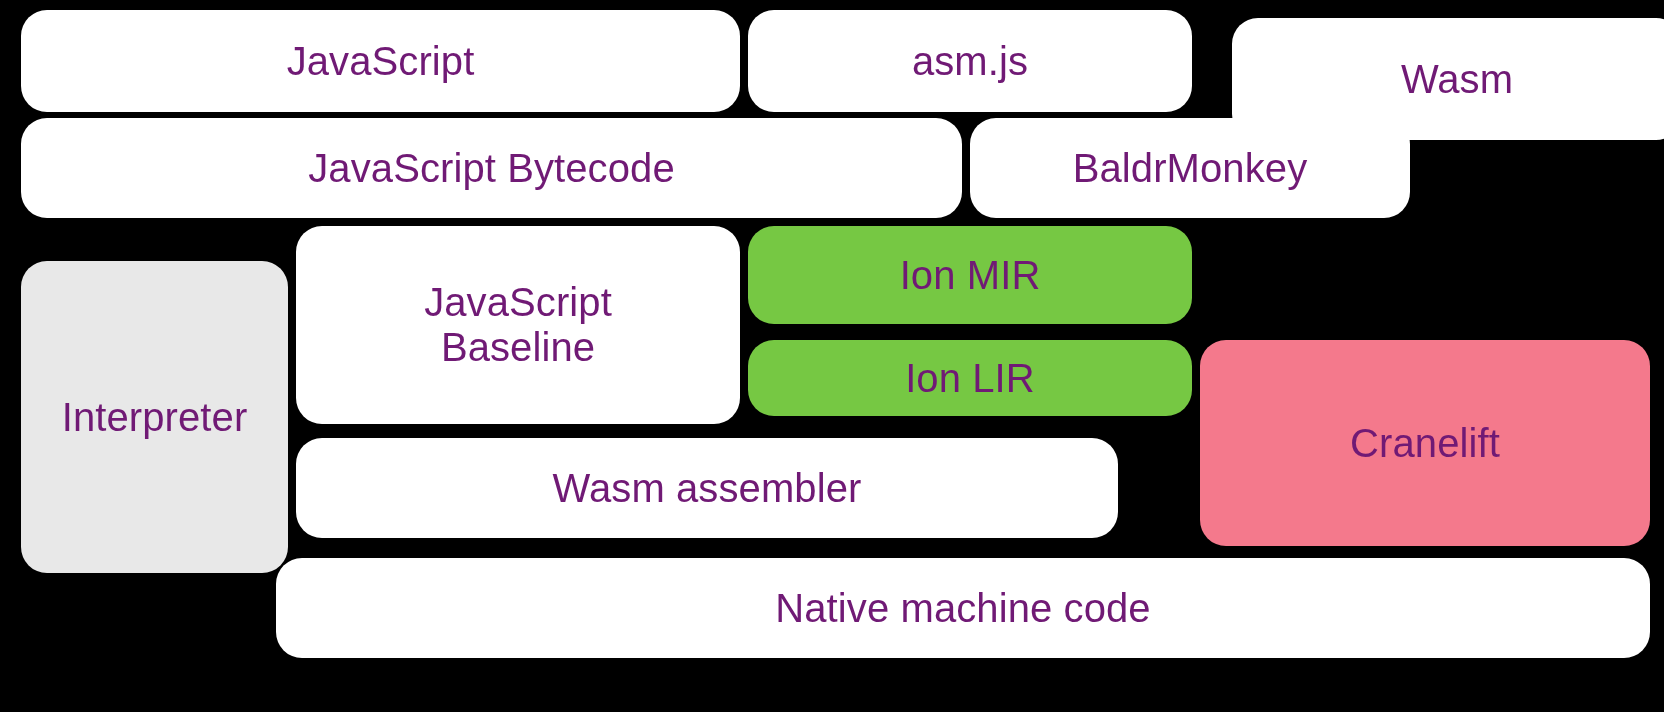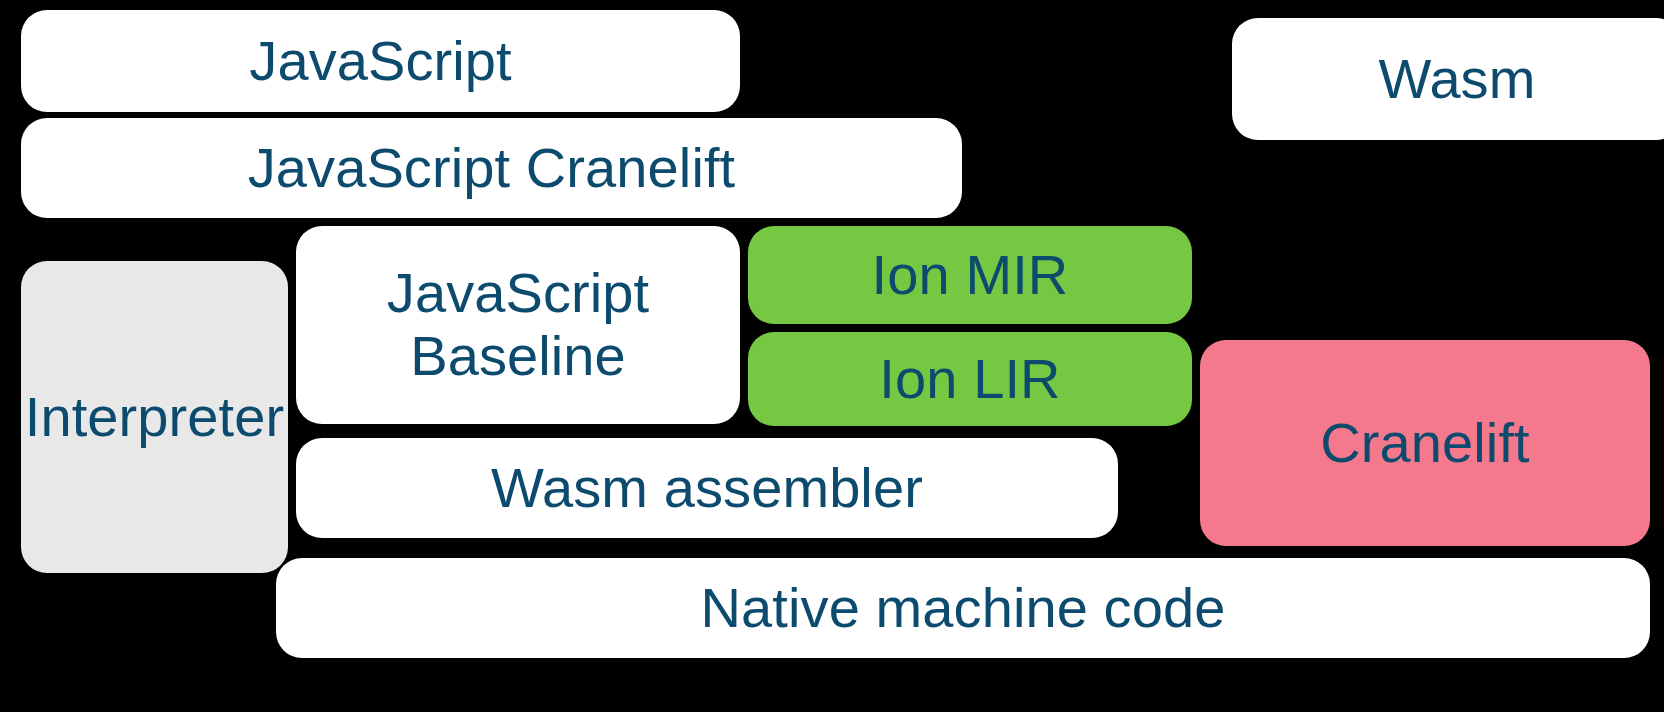--- a/index.html
+++ b/index.html
@@ -18,23 +18,23 @@
     background: #000000;
     overflow: hidden;
   }
   .box {
     position: absolute;
     box-sizing: border-box;
     display: flex;
     align-items: center;
     justify-content: center;
     text-align: center;
-    color: #0c4a6e;
+    color: #701a75;
     font-family: "Liberation Sans", sans-serif;
-    font-size: 56px;
+    font-size: 40px;
     line-height: 1.12;
     font-weight: 400;
     letter-spacing: 0.1px;
     border-radius: 26px;
     background: #ffffff;
     white-space: pre-line;
     user-select: none;
   }
   .box.white   { background: #ffffff; }
   .box.gray    { background: #e8e8e8; margin-top: 35px; }
@@ -47,39 +47,41 @@
   .b-wasm            { left: 1200px; top: 18px;  width: 450px; height: 122px; margin-left: 32px; }
 
   
   .b-js-bytecode     { left: 21px;   top: 118px; width: 941px; height: 100px; }
   .b-baldrmonkey     { left: 970px;  top: 118px; width: 440px; height: 100px; }
 
   
   .b-interpreter     { left: 21px;   top: 226px; width: 267px; height: 312px; }
   .b-js-baseline     { left: 296px;  top: 226px; width: 444px; height: 198px; }
   .b-ion-mir         { left: 748px;  top: 226px; width: 444px; height: 98px; }
-  .b-ion-lir         { left: 748px;  top: 332px; width: 444px; height: 94px; }
+  .b-ion-lir         { left: 748px;  top: 340px; width: 444px; height: 76px; }
   .b-cranelift       { left: 1200px; top: 332px; width: 450px; height: 206px; margin-top: 8px; }
   .b-macro-assembler { left: 296px;  top: 438px; width: 822px; height: 100px; }
 
   
   .b-native-code     { left: 276px;  top: 558px; width: 1374px; height: 100px; }
 </style>
 </head>
 <body>
 
 <div id="diagram">
 
   <div class="box white b-javascript">JavaScript</div>
 
+  <div class="box white b-asmjs">asm.js</div>
 
   <div class="box white b-wasm">Wasm</div>
 
-  <div class="box white b-js-bytecode">JavaScript Cranelift</div>
+  <div class="box white b-js-bytecode">JavaScript Bytecode</div>
 
+  <div class="box white b-baldrmonkey">BaldrMonkey</div>
 
   <div class="box gray b-interpreter">Interpreter</div>
 
   <div class="box white b-js-baseline">JavaScript
 Baseline</div>
 
   <div class="box green b-ion-mir">Ion MIR</div>
 
   <div class="box green b-ion-lir">Ion LIR</div>
 

